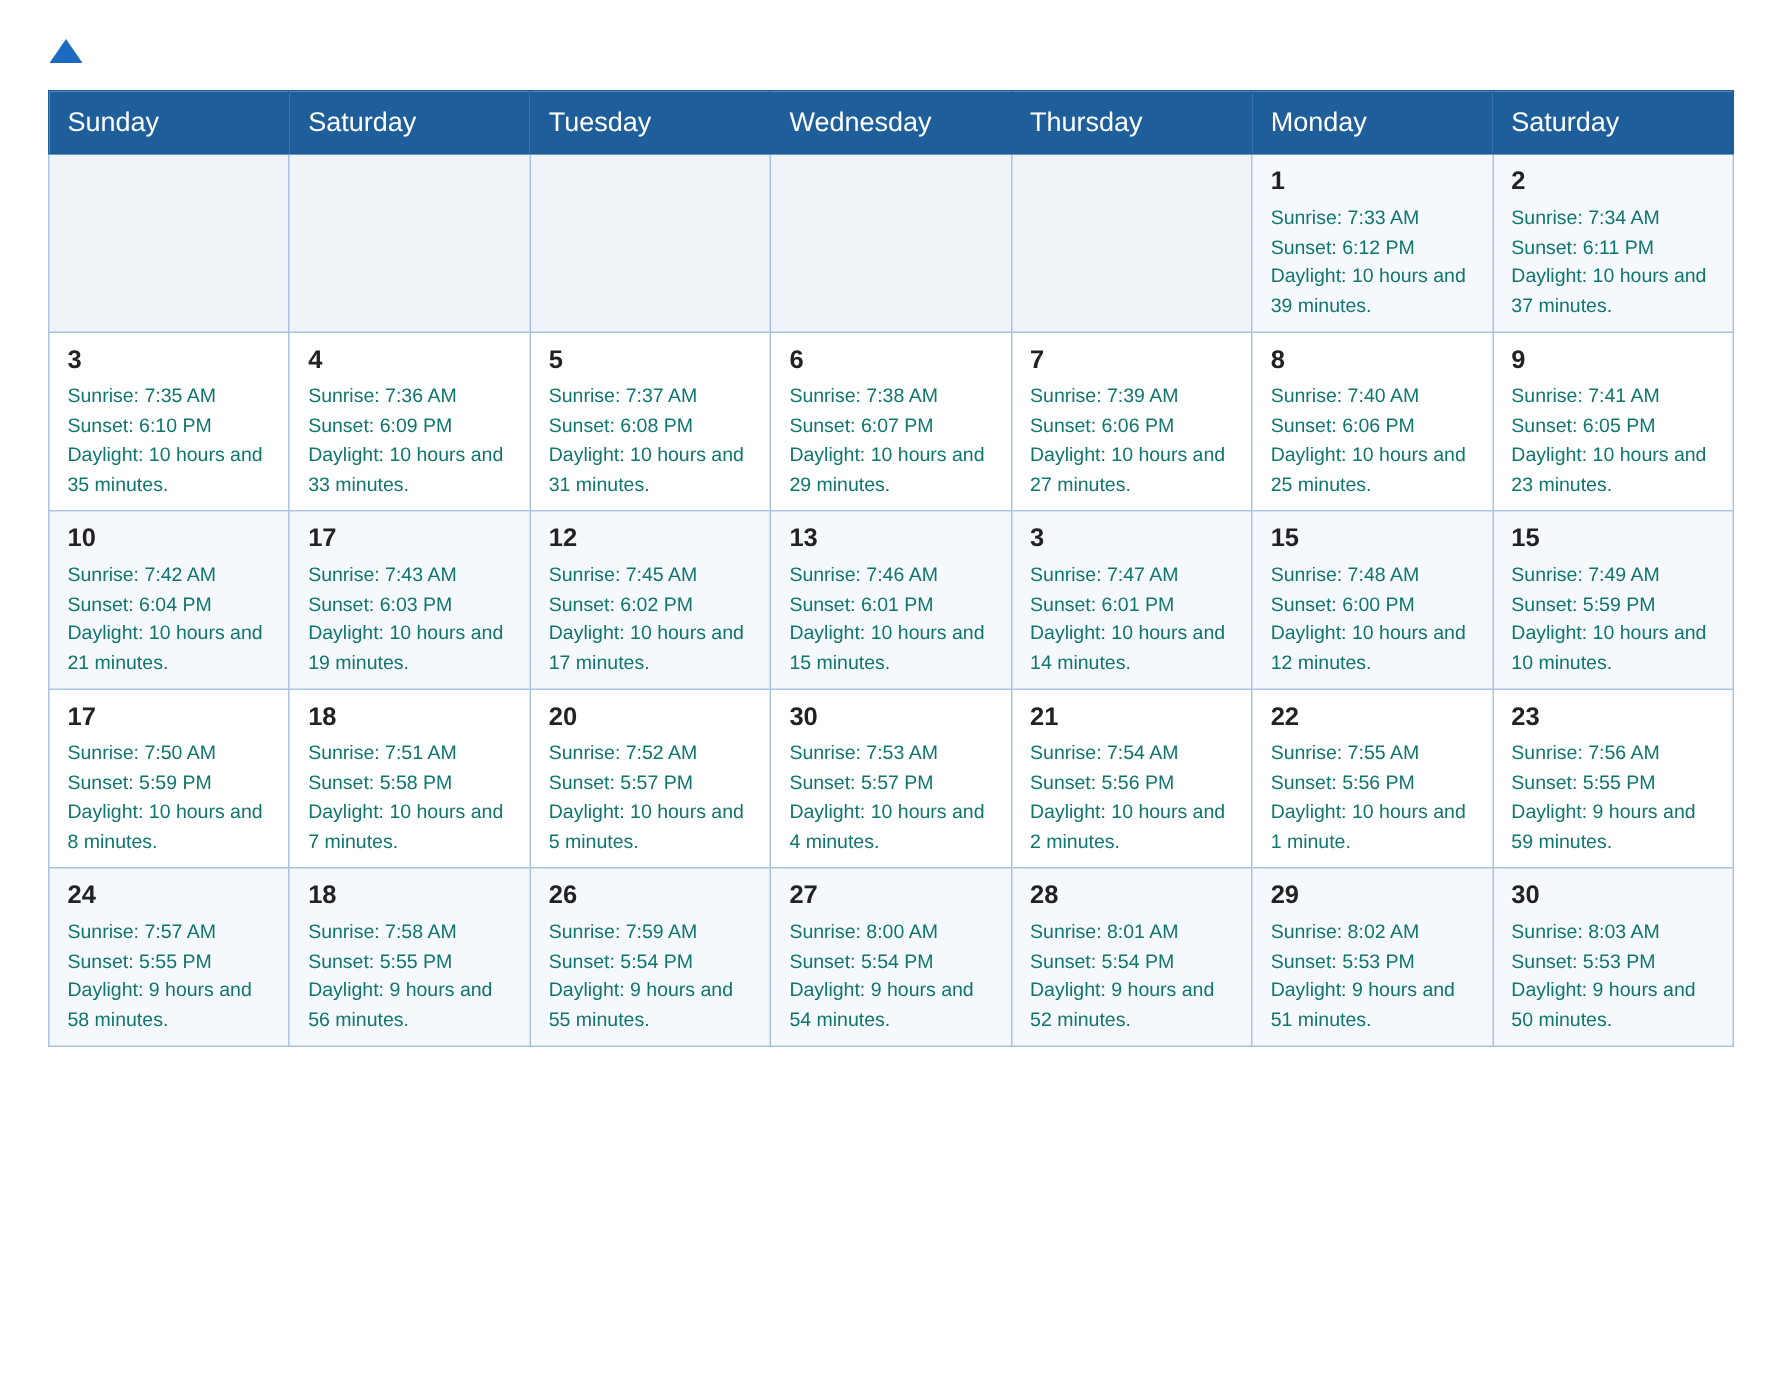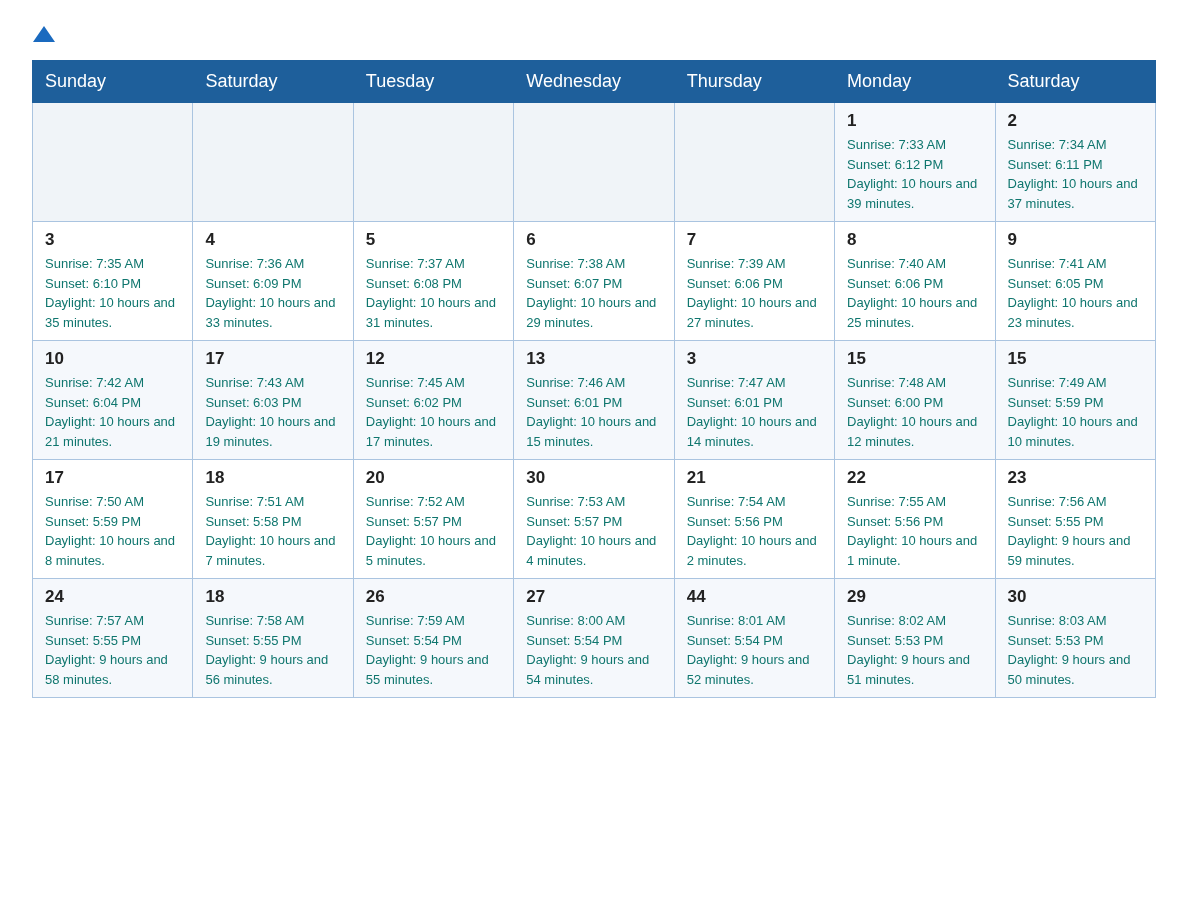--- a/index.html
+++ b/index.html
@@ -232,21 +232,21 @@
         </td>
         <td>
           <span class="day-number">26</span>
           <div class="day-info">Sunrise: 7:59 AM<br>Sunset: 5:54 PM<br>Daylight: 9 hours and 55 minutes.</div>
         </td>
         <td>
           <span class="day-number">27</span>
           <div class="day-info">Sunrise: 8:00 AM<br>Sunset: 5:54 PM<br>Daylight: 9 hours and 54 minutes.</div>
         </td>
         <td>
-          <span class="day-number">44</span>
+          <span class="day-number">28</span>
           <div class="day-info">Sunrise: 8:01 AM<br>Sunset: 5:54 PM<br>Daylight: 9 hours and 52 minutes.</div>
         </td>
         <td>
           <span class="day-number">29</span>
           <div class="day-info">Sunrise: 8:02 AM<br>Sunset: 5:53 PM<br>Daylight: 9 hours and 51 minutes.</div>
         </td>
         <td>
           <span class="day-number">30</span>
           <div class="day-info">Sunrise: 8:03 AM<br>Sunset: 5:53 PM<br>Daylight: 9 hours and 50 minutes.</div>
         </td>

